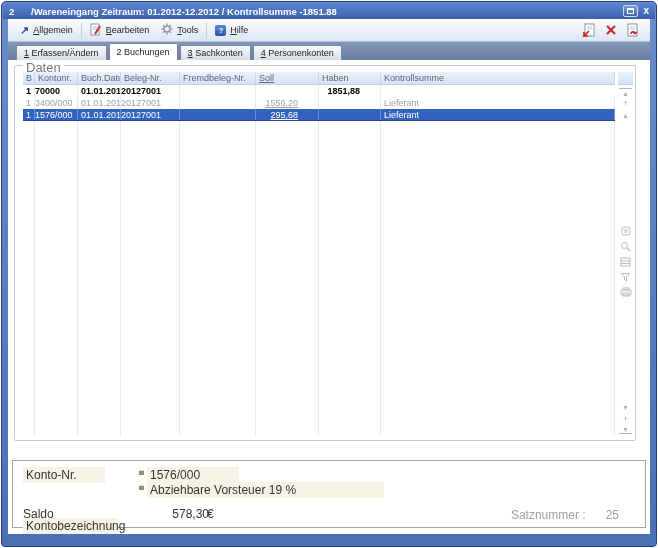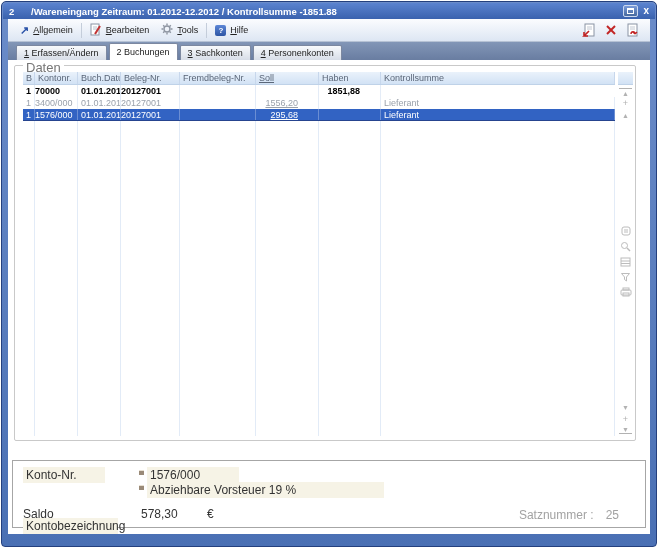--- a/index.html
+++ b/index.html
@@ -76,23 +76,23 @@
   .mid-icons svg { display:block; }
   
   .bottompanel { height:68px; margin:9px 4px 6px 4px; border:1px solid #a6a6a6;
     background:#fff; position:relative; font-size:12px; color:#333; }
   .fld-label { position:absolute; left:10px; background:#f6f3e6; padding:1px 3px; }
   .eq-icon { position:absolute; left:126px; width:5px; height:5px; background:#9a8a78;
     box-shadow:inset 0 1px 0 #e8e0d2; }
   .fld-value { position:absolute; left:134px; background:#f6f3e6; padding:1px 3px; }
   .row1 { top:6px; } .row2 { top:21px; }
   .saldo-label { position:absolute; left:10px; top:46px; }
-  .saldo-value { position:absolute; left:128px; top:46px; width:58px; }
+  .saldo-value { position:absolute; left:138px; top:46px; width:58px; text-align:right; }
   .saldo-cur { position:absolute; left:194px; top:46px; }
-  .satz { position:absolute; right:26px; top:47px; color:#a2a2a2; display:flex; gap:12px; }
+  .satz { position:absolute; right:26px; top:47px; color:#a2a2a2; display:flex; gap:20px; }
 </style>
 </head>
 <body>
 
 <div class="window">
 
   <div class="titlebar">
     <span class="win-num">2</span>
     <span>/Wareneingang Zeitraum: 01.2012-12.2012 / Kontrollsumme -1851.88</span>
     <span class="win-controls">

